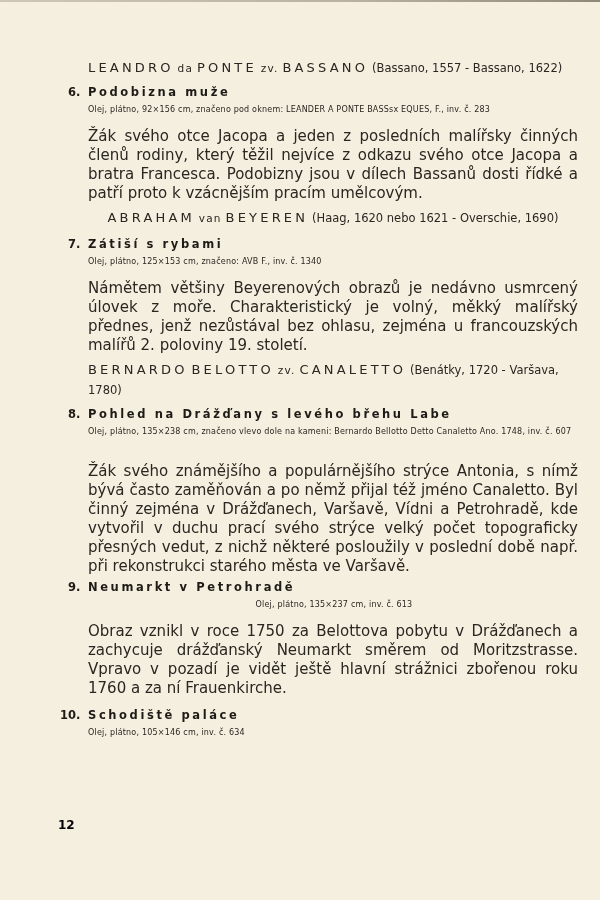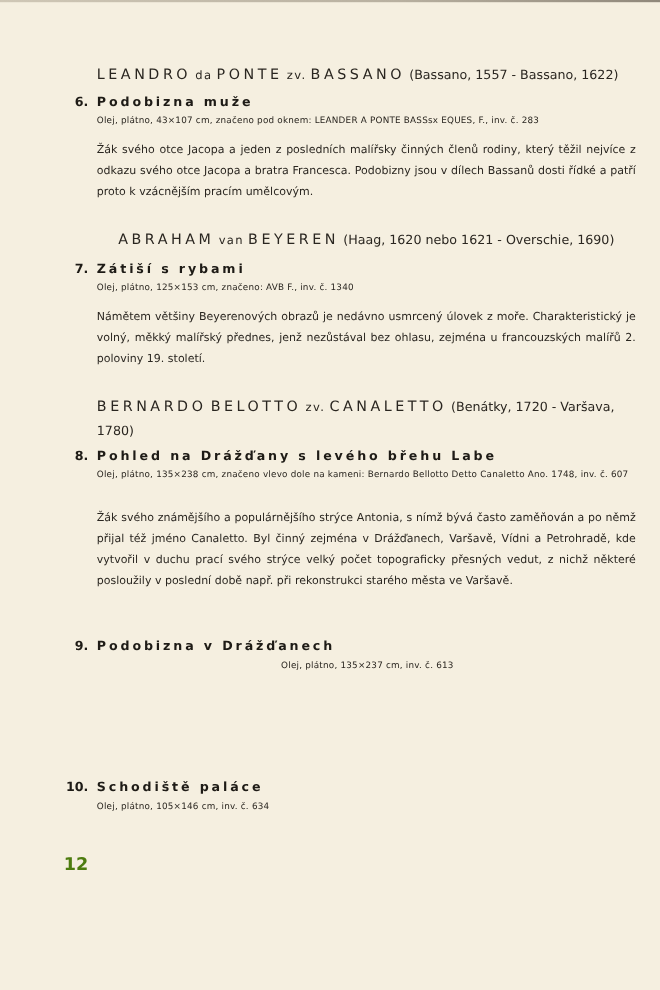--- a/index.html
+++ b/index.html
@@ -64,32 +64,32 @@
       width: 492px;
       font-size: 8px;
       line-height: 14px;
       color: #2a2620;
       letter-spacing: 0.2px;
     }
     .desc {
       position: absolute;
       left: 88px;
       width: 490px;
-      font-size: 10px;
+      font-size: 15px;
       line-height: 19px;
       text-align: justify;
       color: #2a2620;
     }
     .page-number {
       position: absolute;
       left: 58px;
-      top: 776px;
-      font-size: 16px;
+      top: 818px;
+      font-size: 12px;
       font-weight: bold;
-      color: #4d7c0f;
+      color: #000000;
     }
     .top-edge {
       position: absolute;
       left: 0;
       top: 0;
       width: 600px;
       height: 2px;
       background: linear-gradient(to right, #cfc7b6, #b8b0a0 60%, #8f877a);
     }
   </style>
@@ -104,21 +104,21 @@
     <span class="conn">da</span>
     <span class="name">PONTE</span>
     <span class="conn">zv.</span>
     <span class="name">BASSANO</span>
     <span class="dates">(Bassano, 1557 - Bassano, 1622)</span>
   </div>
 
   <div class="entry-title" style="top:84px;">
     <span class="num">6.</span><span class="tt">Podobizna muže</span>
   </div>
-  <div class="catalog" style="top:103px;">Olej, plátno, 43×107 cm, značeno pod oknem: LEANDER A PONTE BASSsx EQUES, F., inv. č. 283</div>
+  <div class="catalog" style="top:103px;">Olej, plátno, 92×156 cm, značeno pod oknem: LEANDER A PONTE BASSsx EQUES, F., inv. č. 283</div>
   <div class="desc" style="top:127px;">Žák svého otce Jacopa a jeden z posledních malířsky činných členů rodiny, který těžil nejvíce z odkazu svého otce Jacopa a bratra Francesca. Podobizny jsou v dílech Bassanů dosti řídké a patří proto k vzácnějším pracím umělcovým.</div>
 
   <div class="artist" style="top:208px;text-align:center;">
     <span class="name">ABRAHAM</span>
     <span class="conn">van</span>
     <span class="name">BEYEREN</span>
     <span class="dates">(Haag, 1620 nebo 1621 - Overschie, 1690)</span>
   </div>
 
   <div class="entry-title" style="top:236px;">
@@ -135,23 +135,24 @@
     <span class="dates">(Benátky, 1720 - Varšava, 1780)</span>
   </div>
 
   <div class="entry-title" style="top:406px;">
     <span class="num">8.</span><span class="tt">Pohled na Drážďany s levého břehu Labe</span>
   </div>
   <div class="catalog" style="top:425px;">Olej, plátno, 135×238 cm, značeno vlevo dole na kameni: Bernardo Bellotto Detto Canaletto Ano. 1748, inv. č. 607</div>
   <div class="desc" style="top:462px;">Žák svého známějšího a populárnějšího strýce Antonia, s nímž bývá často zaměňován a po němž přijal též jméno Canaletto. Byl činný zejména v Drážďanech, Varšavě, Vídni a Petrohradě, kde vytvořil v duchu prací svého strýce velký počet topograficky přesných vedut, z nichž některé posloužily v poslední době např. při rekonstrukci starého města ve Varšavě.</div>
 
   <div class="entry-title" style="top:579px;">
-    <span class="num">9.</span><span class="tt">Podobizna v Drážďanech</span>
+    <span class="num">9.</span><span class="tt">Neumarkt v Petrohradě</span>
   </div>
   <div class="catalog" style="top:598px;text-align:center;">Olej, plátno, 135×237 cm, inv. č. 613</div>
+  <div class="desc" style="top:622px;">Obraz vznikl v roce 1750 za Belottova pobytu v Drážďanech a zachycuje drážďanský Neumarkt směrem od Moritzstrasse. Vpravo v pozadí je vidět ještě hlavní strážnici zbořenou roku 1760 a za ní Frauenkirche.</div>
 
   <div class="entry-title" style="top:707px;">
     <span class="num" style="margin-left:-8px; min-width:28px;">10.</span><span class="tt">Schodiště paláce</span>
   </div>
   <div class="catalog" style="top:726px;">Olej, plátno, 105×146 cm, inv. č. 634</div>
 
   <div class="page-number">12</div>
 </div>
 
 </body></html>

